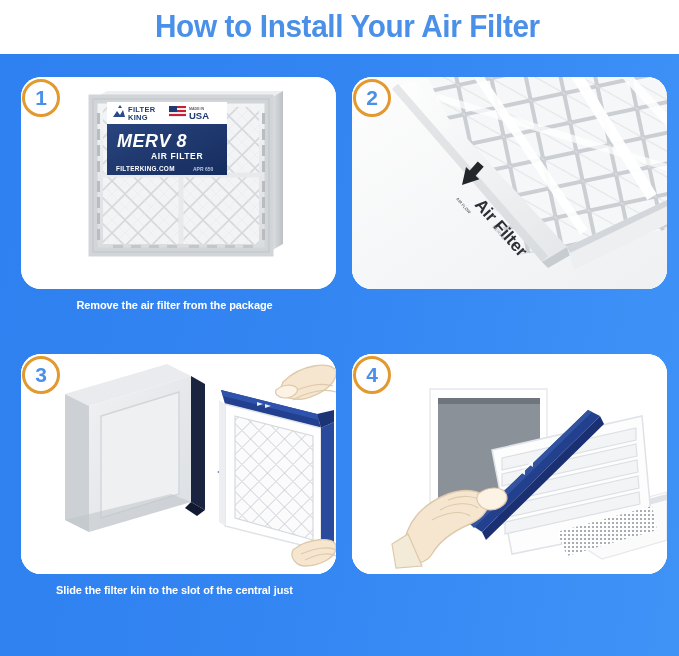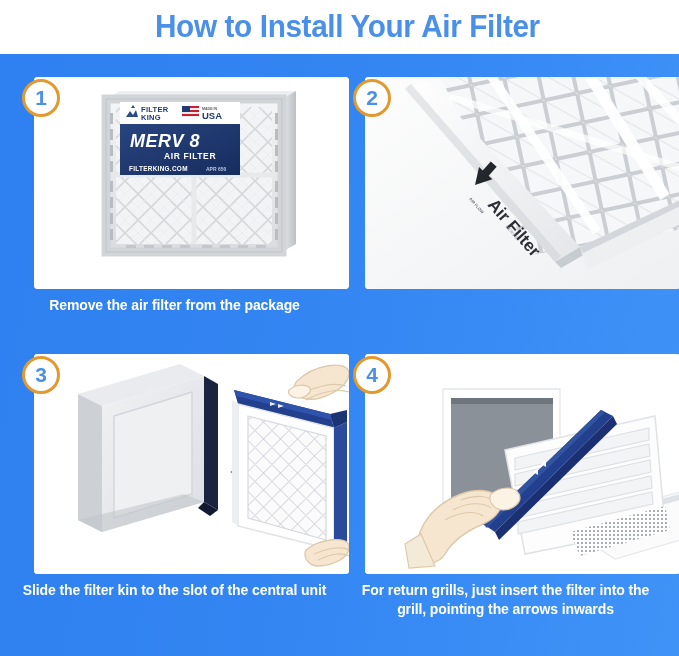--- a/index.html
+++ b/index.html
@@ -33,40 +33,40 @@
     position:absolute;left:0;top:54px;width:679px;height:602px;
   }
 
   .step{position:absolute;}
   .step.s1{left:17px;top:23px;width:315px;height:265px;}
   .step.s2{left:348px;top:23px;width:315px;height:265px;}
   .step.s3{left:17px;top:300px;width:315px;height:285px;}
   .step.s4{left:348px;top:300px;width:315px;height:285px;}
 
   .card{
-    position:absolute;left:17px;top:0;width:100%;height:212px;
-    background:#fef9c3;border-radius:4px;overflow:hidden;
+    position:absolute;left:4px;top:0;width:100%;height:212px;
+    background:#fef9c3;border-radius:20px;overflow:hidden;
   }
   .step.s3 .card,.step.s4 .card{height:220px;}
 
   .badge{
     position:absolute;left:5px;top:2px;width:38px;height:38px;
     border-radius:50%;
     background:#ffffff;border:3px solid #e2992f;
     box-sizing:border-box;
     display:flex;align-items:center;justify-content:center;
     font-size:21px;font-weight:bold;color:#4a90e8;
     z-index:20;
   }
 
   .caption{
     position:absolute;left:0;width:100%;
     top:219px;
     text-align:center;
-    color:#ffffff;font-weight:bold;font-size:14px;line-height:19px;
+    color:#ffffff;font-weight:bold;font-size:11px;line-height:19px;
     letter-spacing:-0.1px;
   }
   .step.s3 .caption,.step.s4 .caption{top:227px;}
 
   
   .photo1{position:absolute;left:0;top:0;width:100%;height:100%;background:#fff;}
 
   
   .photo2{position:absolute;left:0;top:0;width:100%;height:100%;background:#fff;overflow:hidden;}
 
@@ -308,21 +308,21 @@
             <g>
               <path d="M272,196 C286,184 314,182 315,192 C316,204 298,212 284,212
                        C276,212 268,204 272,196 Z" fill="#f7e6cf" stroke="#ddc9ab" stroke-width="1.3"></path>
               <path d="M280,200 C294,194 308,192 315,196" fill="none" stroke="#ddc9ab" stroke-width="1.1"></path>
               <path d="M284,206 C296,200 308,198 315,202" fill="none" stroke="#ddc9ab" stroke-width="1.1"></path>
             </g>
           </svg>
         </div>
       </div>
       <div class="badge">3</div>
-      <div class="caption">Slide the filter kin to the slot of the central unit</div>
+      <div class="caption">Slide the filter kin to the slot of the central just</div>
     </div>
 
     <div class="step s4">
       <div class="card">
         <div class="illus">
           <svg width="315" height="220" viewBox="0 0 315 220">
             <defs>
               <pattern id="grillmesh" width="4" height="4" patternUnits="userSpaceOnUse">
                 <rect width="4" height="4" fill="#ffffff"></rect>
                 <rect width="2" height="2" fill="#9aa0a8"></rect>
@@ -372,17 +372,16 @@
 
               <path d="M126,140 C136,132 150,132 154,140 C158,148 148,156 138,156
                        C130,156 122,148 126,140 Z" fill="#fdf3e4" stroke="#ddc9ab" stroke-width="1.2"></path>
 
               <polygon points="40,190 56,180 70,212 44,214" fill="#f3ead8" stroke="#ddc9ab" stroke-width="1.2"></polygon>
             </g>
           </svg>
         </div>
       </div>
       <div class="badge">4</div>
-      <div class="caption">For return grills, just insert the filter into the grill, pointing the arrows inwards</div>
     </div>
 
   </div>
 </div>
 
 </body></html>

